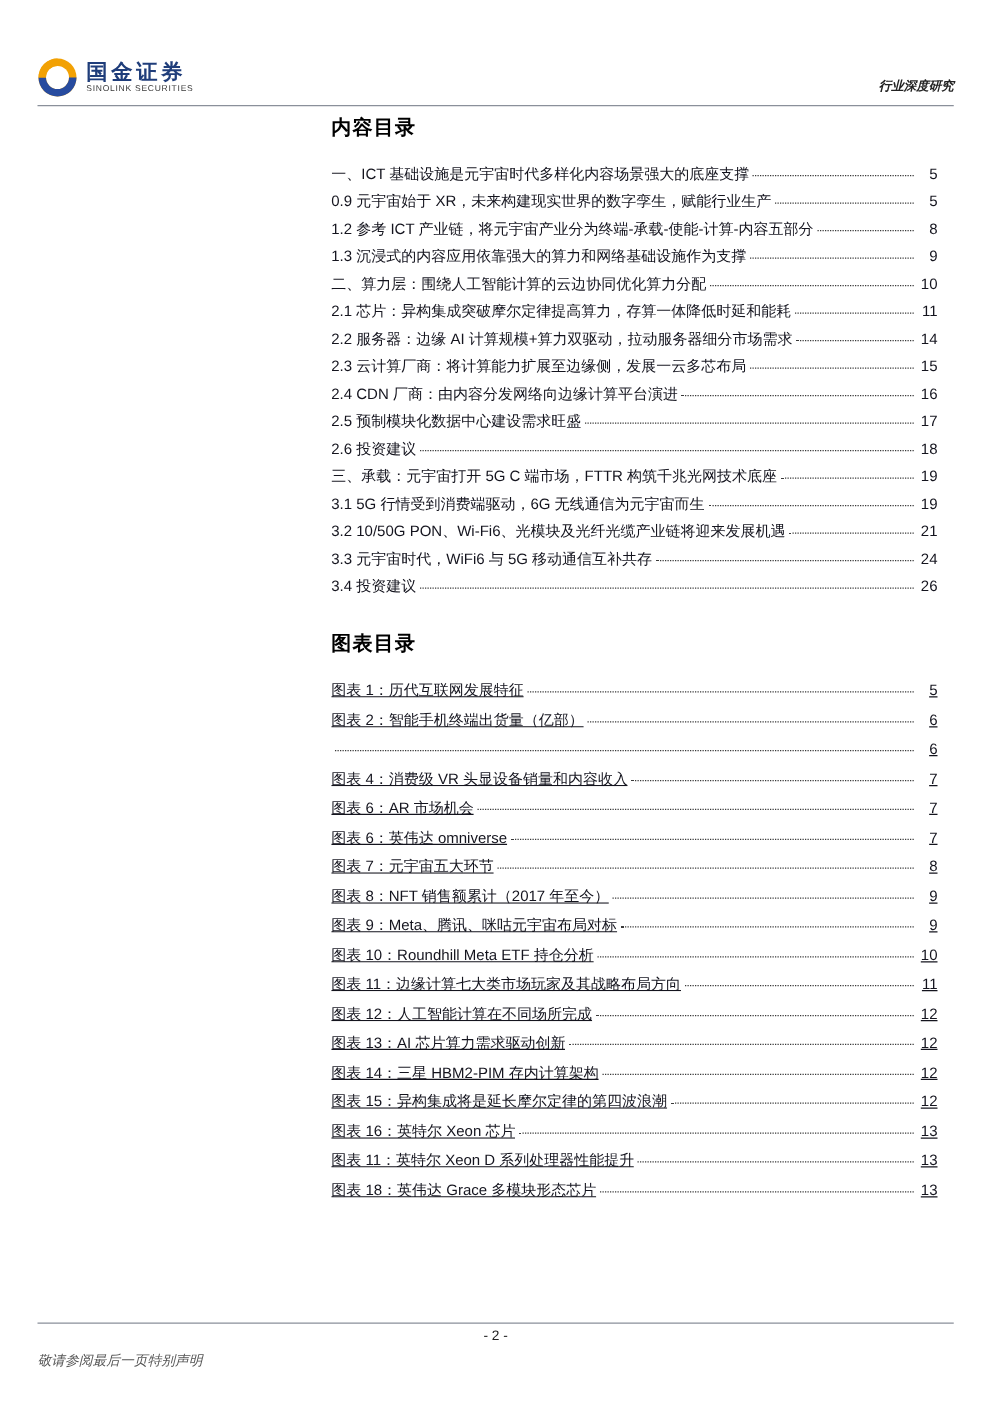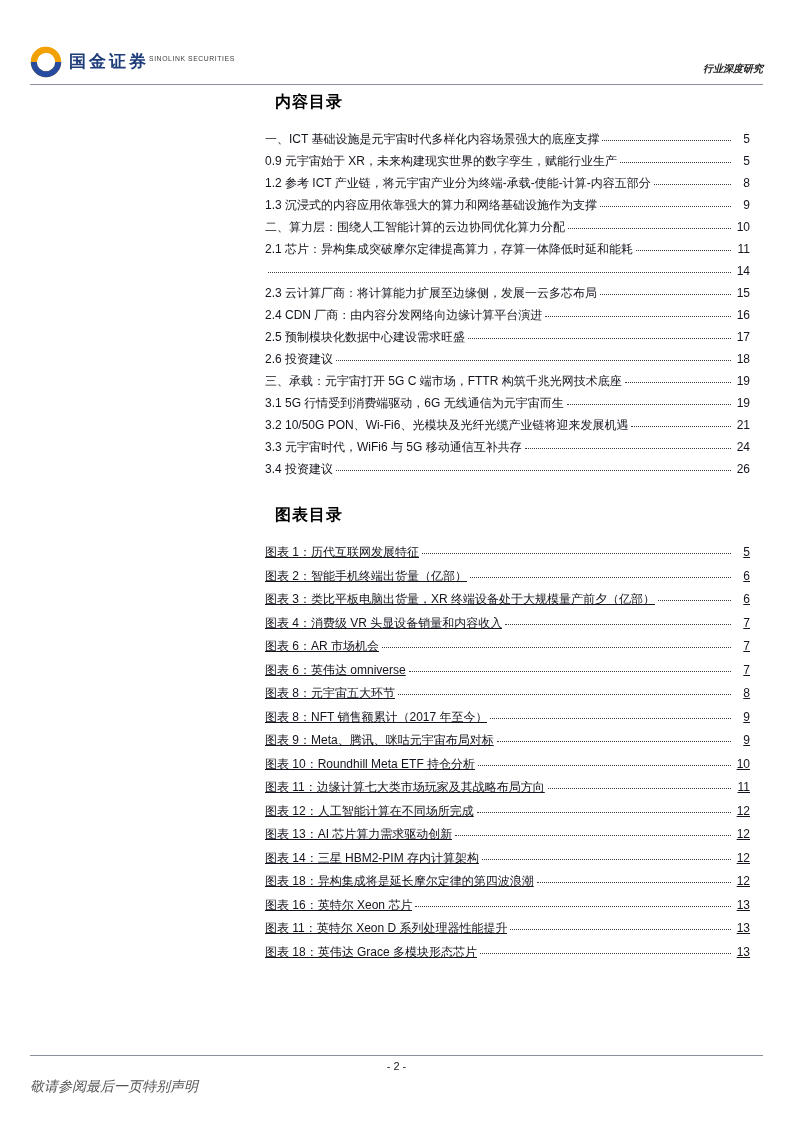--- a/index.html
+++ b/index.html
@@ -7,50 +7,50 @@
     width:793px;height:1122px;background:#ffffff;position:relative;overflow:hidden;
     font-family:"Liberation Sans","DejaVu Sans",sans-serif;color:#15151f;
   }
   .header{
     position:absolute;left:30px;right:30px;top:38px;height:40px;
     display:flex;justify-content:space-between;align-items:flex-end;
     border-bottom:1px solid #8a909a;padding-bottom:6px;
   }
   .brand{display:flex;align-items:center;gap:7px;}
   .logo{width:32px;height:32px;display:inline-block;}
-  .brand-text{display:flex;flex-direction:row;line-height:1.05;}
+  .brand-text{display:flex;flex-direction:column;line-height:1.05;}
   .brand-cn{font-size:17px;font-weight:bold;color:#1f3d7a;letter-spacing:3px;}
   .brand-en{font-size:6.8px;color:#3a3a3a;letter-spacing:0.6px;margin-top:2px;}
   .doc-type{
     font-family:"Liberation Serif","DejaVu Serif",serif;
     font-weight:bold;font-style:italic;font-size:10px;color:#222;padding-bottom:2px;
   }
   .content{position:absolute;left:265px;right:43px;top:92px;}
   .toc-title{
-    font-size:16px;font-weight:bold;color:#000;margin:0 0 20px 10px;letter-spacing:1px;
+    font-size:16px;font-weight:bold;color:#000;margin:0 0 20px 0;letter-spacing:1px;
   }
   .figures-title{margin-top:30px;}
   .toc-list{margin-bottom:4px;}
   .toc-row{
     display:flex;align-items:baseline;font-size:12px;line-height:12px;
     margin-bottom:10px;color:#14141e;
   }
   #figure-list .toc-row{margin-bottom:11.5px;text-decoration:underline;}
   .group-start{margin-top:9px;justify-content:space-between;}
   .toc-label{white-space:nowrap;overflow:hidden;text-overflow:ellipsis;max-width:440px;}
   .toc-dots{
     flex:1;margin:0 3px;border-bottom:1.6px dotted #3a3a3a;align-self:baseline;
     transform:translateY(-2px);min-width:12px;
   }
   .toc-page{min-width:16px;text-align:right;white-space:nowrap;}
   .footer{position:absolute;left:30px;right:30px;bottom:26px;}
   .footer-line{border-top:1px solid #8a909a;}
   .footer-page{text-align:center;font-size:11px;color:#222;margin-top:4px;}
   .footer-disclaimer{
-    font-size:14px;color:#555;font-style:italic;margin-top:6px;
+    font-size:11px;color:#555;font-style:italic;margin-top:6px;
     font-family:"Liberation Serif","DejaVu Serif",serif;
   }
 </style>
 </head>
 <body>
 
 <div class="header">
   <div class="brand">
     <span class="logo">
       <svg viewBox="0 0 40 40" width="32" height="32">
@@ -95,20 +95,21 @@
         <span class="toc-label">二、算力层：围绕人工智能计算的云边协同优化算力分配</span>
         <span class="toc-dots"></span>
         <span class="toc-page">10</span>
       </div>
       <div class="toc-row">
         <span class="toc-label">2.1 芯片：异构集成突破摩尔定律提高算力，存算一体降低时延和能耗</span>
         <span class="toc-dots"></span>
         <span class="toc-page">11</span>
       </div>
       <div class="toc-row">
+        <span class="toc-label">2.2 服务器：边缘 AI 计算规模+算力双驱动，拉动服务器细分市场需求</span>
         <span class="toc-dots"></span>
         <span class="toc-page">14</span>
       </div>
       <div class="toc-row">
         <span class="toc-label">2.3 云计算厂商：将计算能力扩展至边缘侧，发展一云多芯布局</span>
         <span class="toc-dots"></span>
         <span class="toc-page">15</span>
       </div>
       <div class="toc-row">
         <span class="toc-label">2.4 CDN 厂商：由内容分发网络向边缘计算平台演进</span>
@@ -158,41 +159,40 @@
         <span class="toc-label">图表 1：历代互联网发展特征</span>
         <span class="toc-dots"></span>
         <span class="toc-page">5</span>
       </div>
       <div class="toc-row">
         <span class="toc-label">图表 2：智能手机终端出货量（亿部）</span>
         <span class="toc-dots"></span>
         <span class="toc-page">6</span>
       </div>
       <div class="toc-row">
-        <span class="toc-label">图表 3：类比平板电脑出货量，XR 终端设备处于大规模量产前夕（亿部）</span>
         <span class="toc-dots"></span>
         <span class="toc-page">6</span>
       </div>
       <div class="toc-row">
         <span class="toc-label">图表 4：消费级 VR 头显设备销量和内容收入</span>
         <span class="toc-dots"></span>
         <span class="toc-page">7</span>
       </div>
       <div class="toc-row">
         <span class="toc-label">图表 6：AR 市场机会</span>
         <span class="toc-dots"></span>
         <span class="toc-page">7</span>
       </div>
       <div class="toc-row">
         <span class="toc-label">图表 6：英伟达 omniverse</span>
         <span class="toc-dots"></span>
         <span class="toc-page">7</span>
       </div>
       <div class="toc-row">
-        <span class="toc-label">图表 8：元宇宙五大环节</span>
+        <span class="toc-label">图表 7：元宇宙五大环节</span>
         <span class="toc-dots"></span>
         <span class="toc-page">8</span>
       </div>
       <div class="toc-row">
         <span class="toc-label">图表 8：NFT 销售额累计（2017 年至今）</span>
         <span class="toc-dots"></span>
         <span class="toc-page">9</span>
       </div>
       <div class="toc-row">
         <span class="toc-label">图表 9：Meta、腾讯、咪咕元宇宙布局对标</span>
@@ -218,21 +218,21 @@
         <span class="toc-label">图表 13：AI 芯片算力需求驱动创新</span>
         <span class="toc-dots"></span>
         <span class="toc-page">12</span>
       </div>
       <div class="toc-row">
         <span class="toc-label">图表 14：三星 HBM2-PIM 存内计算架构</span>
         <span class="toc-dots"></span>
         <span class="toc-page">12</span>
       </div>
       <div class="toc-row">
-        <span class="toc-label">图表 18：异构集成将是延长摩尔定律的第四波浪潮</span>
+        <span class="toc-label">图表 15：异构集成将是延长摩尔定律的第四波浪潮</span>
         <span class="toc-dots"></span>
         <span class="toc-page">12</span>
       </div>
       <div class="toc-row">
         <span class="toc-label">图表 16：英特尔 Xeon 芯片</span>
         <span class="toc-dots"></span>
         <span class="toc-page">13</span>
       </div>
       <div class="toc-row">
         <span class="toc-label">图表 11：英特尔 Xeon D 系列处理器性能提升</span>

